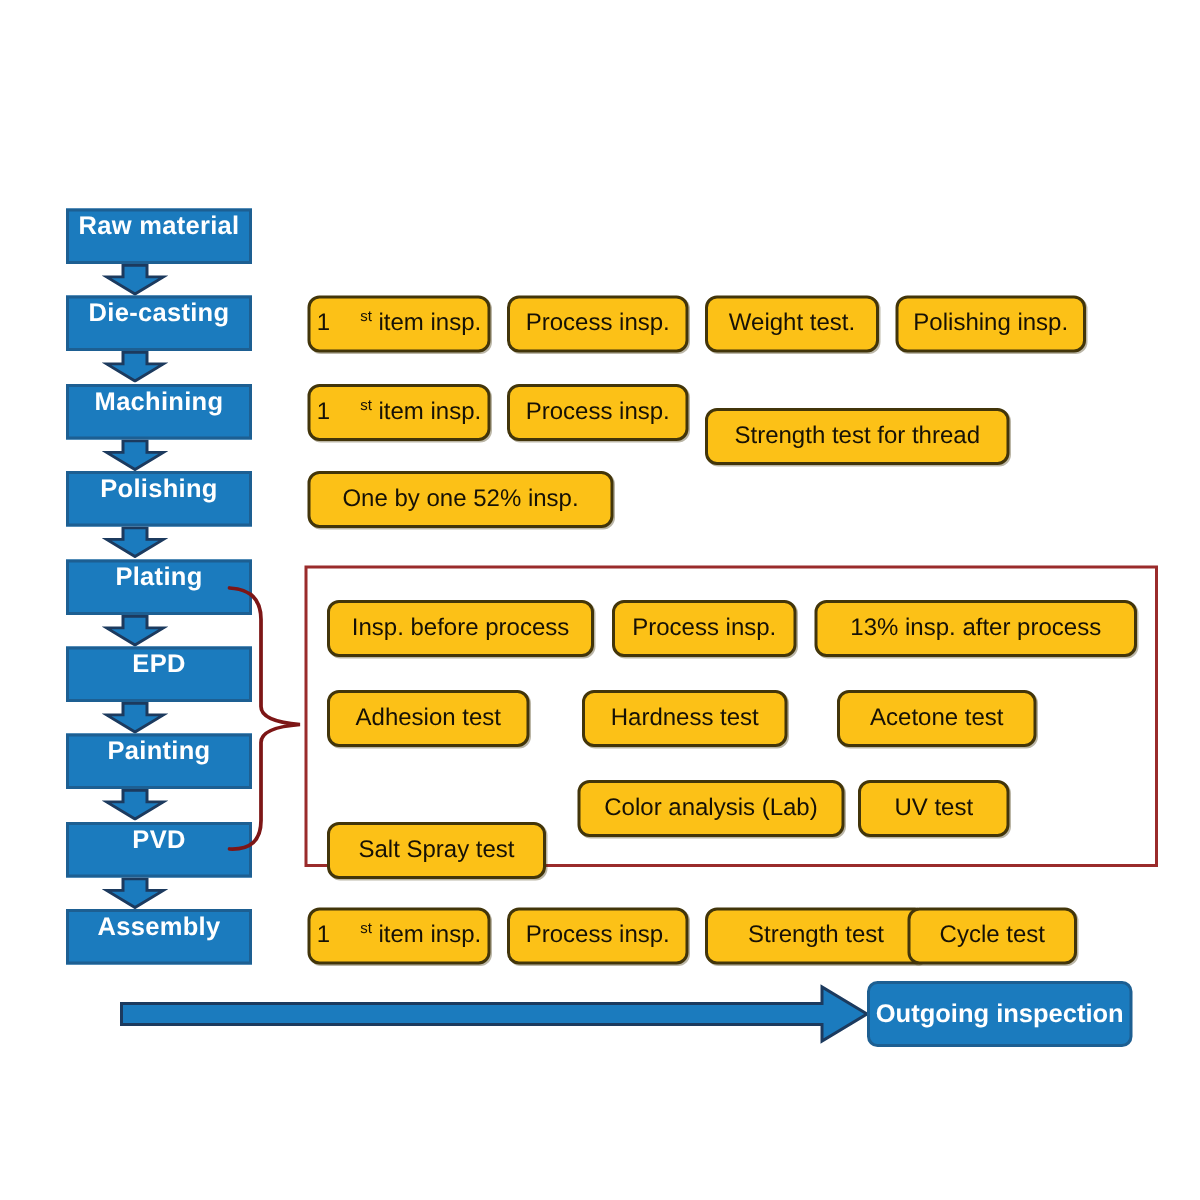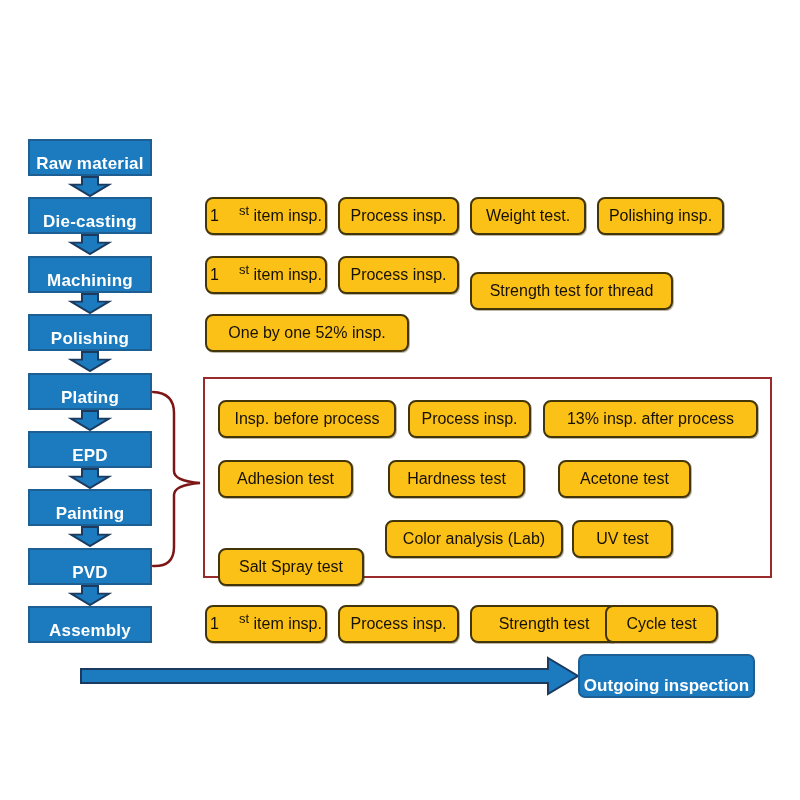--- a/index.html
+++ b/index.html
@@ -2,41 +2,41 @@
 <html><head>
 <meta charset="utf-8">
 <style>
   html,body{margin:0;padding:0;background:#ffffff;}
   #canvas{
     position:relative;width:800px;height:800px;background:#ffffff;overflow:hidden;
     font-family:"Liberation Sans", sans-serif;
   }
   .abs{position:absolute;}
   .process-box{
-    position:absolute;left:28px;width:124px;height:37px;
+    position:absolute;left:44px;width:124px;height:37px;
     background:#1b7bbe;border:2px solid #1d5f92;box-sizing:border-box;
-    display:flex;align-items:flex-end;justify-content:center;
+    display:flex;align-items:flex-start;justify-content:center;
     color:#ffffff;font-size:17px;font-weight:600;letter-spacing:.2px;
   }
   .insp-box{
     position:absolute;height:38px;box-sizing:border-box;
     background:#fcc117;border:2px solid #42350a;border-radius:8px;
     display:flex;align-items:center;justify-content:center;
     color:#161106;font-size:16px;font-weight:500;white-space:nowrap;
     box-shadow:1px 1px 0 rgba(60,45,0,.35);
   }
-  .insp-box sup{font-size:13px;line-height:0;vertical-align:super;margin-left:20px;}
+  .insp-box sup{font-size:10px;line-height:0;vertical-align:super;margin-left:20px;}
   .group-box{
     position:absolute;left:203px;top:377px;width:569px;height:201px;
     border:2px solid #9a2b2b;box-sizing:border-box;background:transparent;
   }
   .outgoing-box{
     position:absolute;left:578px;top:654px;width:177px;height:44px;
     background:#1b7bbe;border:2px solid #1d5f92;border-radius:7px;box-sizing:border-box;
-    display:flex;align-items:flex-end;justify-content:center;
+    display:flex;align-items:center;justify-content:center;
     color:#ffffff;font-size:17px;font-weight:600;
   }
   svg{display:block;}
 </style>
 </head>
 <body>
 
 <div id="canvas">
 
   <div class="process-box" style="top:139px">

